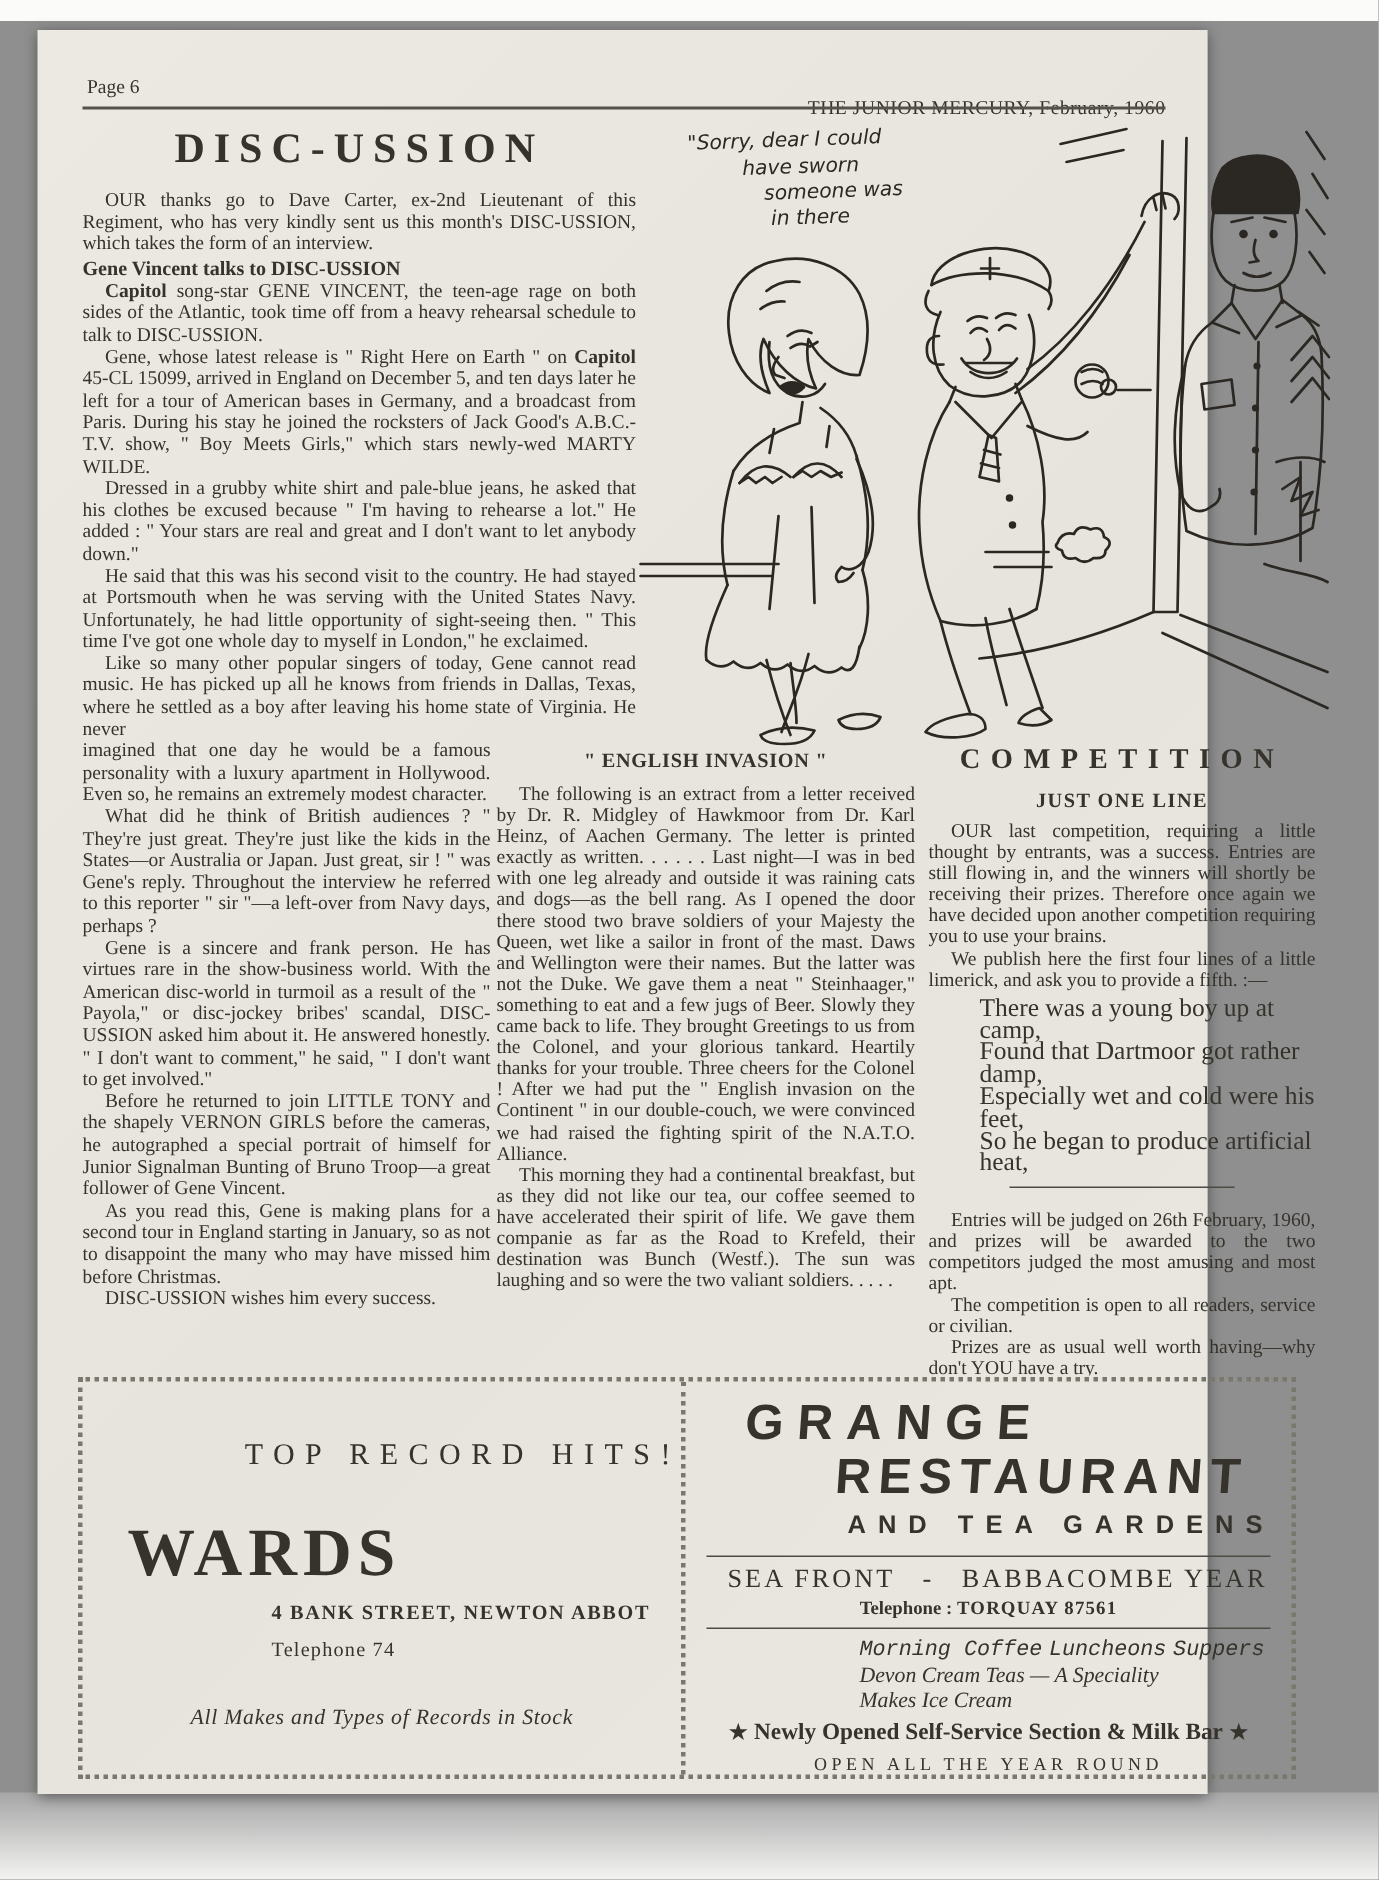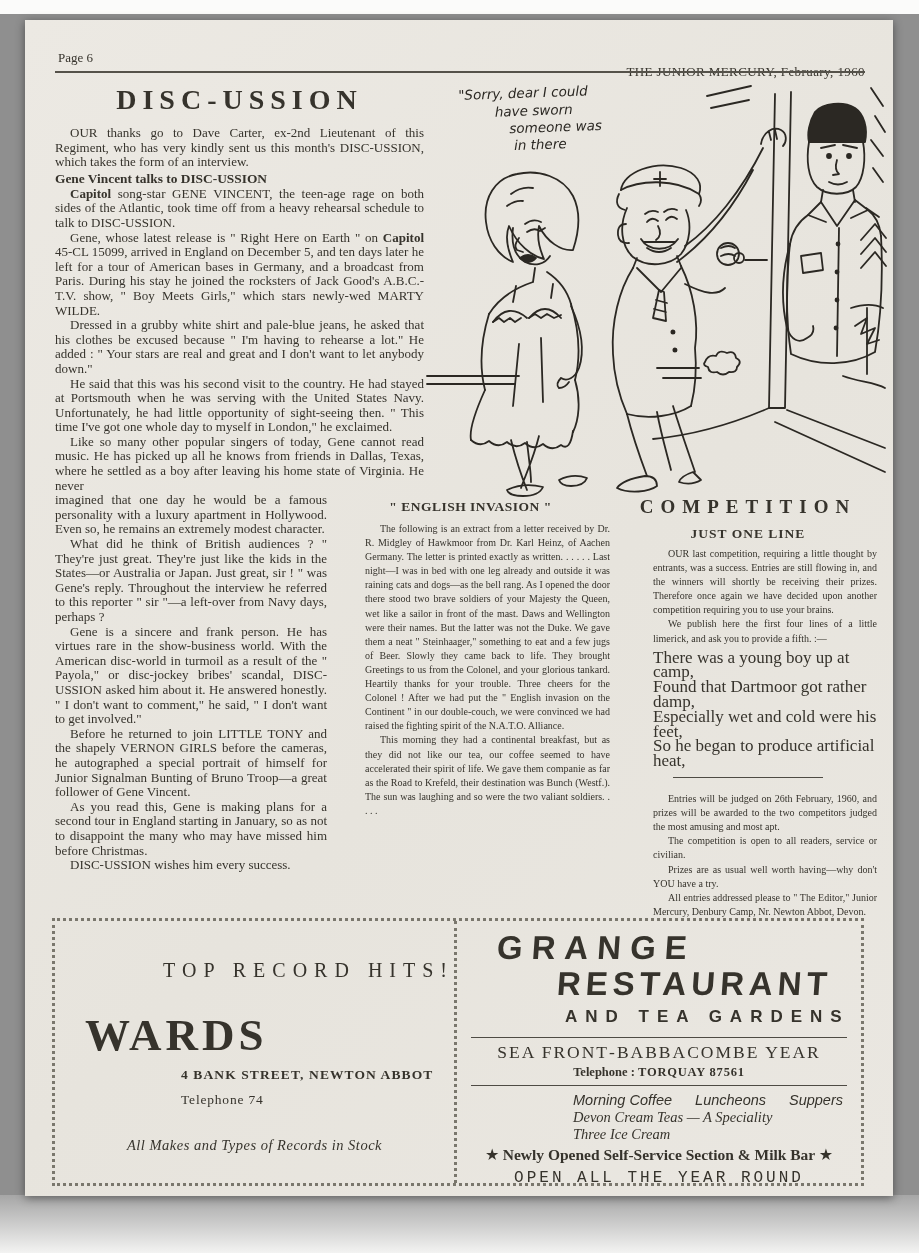--- a/index.html
+++ b/index.html
@@ -1,40 +1,40 @@
 <!DOCTYPE html>
 <html><head>
 <meta charset="utf-8">
 <style>
   html,body{margin:0;padding:0;}
   .stage{position:relative;width:919px;height:1253px;background:#8f8f8f;overflow:hidden;
          font-family:"Liberation Serif","DejaVu Serif",serif;color:#36332c;}
   .strip-top{position:absolute;left:0;top:0;width:100%;height:14px;background:#fbfbfa;}
   .strip-bottom{position:absolute;left:0;bottom:0;width:100%;height:58px;
                 background:linear-gradient(180deg,#a6a6a6,#f3f3f2);}
-  .paper{position:absolute;left:25px;top:20px;width:868px;height:1176px;
+  .paper{position:absolute;left:25px;top:20px;width:764px;height:1176px;
          background:linear-gradient(135deg,#ece9e3 0%,#e7e4dd 55%,#eae7e1 100%);
-         box-shadow:0 2px 9px rgba(0,0,0,.45);}
+         box-shadow:0 2px 9px rgba(0,0,0,.45);padding-left:16px;}
   .hdr-left{position:absolute;left:33px;top:30px;font-size:13px;}
   .hdr-right{position:absolute;right:28px;top:44px;font-size:13px;letter-spacing:.4px;}
   .hdr-rule{position:absolute;left:30px;right:28px;top:51px;border-top:2px solid #55524a;}
 
   p{margin:0;text-align:justify;font-size:13px;line-height:14.6px;}
   .ind{text-indent:15px;}
 
   .col1{position:absolute;left:30px;top:62px;width:369px;height:834px;overflow:hidden;}
   .col1 h1{margin:2px 0 10px;text-align:center;font-size:28px;font-weight:600;letter-spacing:6px;}
   .col1 h2{margin:1px 0;font-size:13.4px;line-height:15px;font-weight:700;}
   .narrow{width:272px;}
 
   .cartoon{position:absolute;left:398px;top:56px;width:464px;height:426px;margin:0;}
 
   .col2{position:absolute;left:306px;top:479px;width:279px;height:418px;overflow:hidden;}
   .col2 h3{margin:0 0 7px;text-align:center;font-size:13.5px;font-weight:700;letter-spacing:.5px;}
-  .col2 p,.col3 p{font-size:10px;line-height:14.1px;margin-left:34px;}
+  .col2 p,.col3 p{font-size:13px;line-height:14.1px;}
 
   .col3{position:absolute;left:594px;top:476px;width:258px;height:421px;overflow:hidden;}
   .comp-title{margin:0;text-align:center;font-size:19px;font-weight:600;letter-spacing:7px;}
   .col3 h4{margin:8px 0 5px;text-align:center;font-size:13.5px;font-weight:700;letter-spacing:1px;}
   .limerick{margin:5px 0 6px 34px;font-size:17px;line-height:14.8px;}
   .limerick .right{text-align:left;padding-right:26px;}
   .lim-rule{width:150px;margin:8px auto 14px;border-top:1.5px solid #4e4b44;}
 
   .adbox{position:absolute;left:27px;top:898px;width:812px;height:268px;
          border:3px dotted #7a776d;display:flex;box-sizing:border-box;}
@@ -44,34 +44,34 @@
   .w-addr{position:absolute;left:126px;top:146px;font-size:13.5px;font-weight:700;letter-spacing:1.1px;}
   .w-phone{position:absolute;left:126px;top:171px;font-size:13.5px;font-weight:400;letter-spacing:.8px;}
   .w-tag{position:absolute;left:0;right:0;top:216px;text-align:center;font-style:italic;font-size:14.5px;letter-spacing:.5px;}
 
   .ad-grange{position:relative;flex:1;font-family:"Liberation Sans","DejaVu Sans",sans-serif;}
   .g-l1{position:absolute;left:40px;top:8px;font-size:33px;font-weight:800;letter-spacing:9px;transform:skewX(-4deg);}
   .g-l2{position:absolute;left:100px;top:44px;font-size:33px;font-weight:800;letter-spacing:5px;transform:skewX(-4deg);}
   .g-l3{position:absolute;left:108px;top:86px;font-size:17px;font-weight:700;letter-spacing:8px;}
   .g-rule{position:absolute;left:14px;right:14px;border-top:1.5px solid #4e4b44;}
   .r1{top:116px;} .r2{top:164px;}
-  .g-loc{position:absolute;left:16px;right:16px;top:121px;display:flex;justify-content:center;
+  .g-loc{position:absolute;left:28px;right:16px;top:121px;display:flex;justify-content:space-between;
          font-family:"Liberation Serif",serif;font-size:17.5px;letter-spacing:2px;}
   .g-phone{position:absolute;left:0;right:0;top:144px;text-align:center;
            font-family:"Liberation Serif",serif;font-size:12.5px;font-weight:600;}
   .g-phone b{letter-spacing:.8px;}
   .g-menu1{position:absolute;left:116px;right:18px;top:171px;display:flex;justify-content:space-between;
-           font-family:Liberation Sans, sans-serif;font-style:italic;font-size:14.5px;text-align:right;}
+           font-family:Liberation Mono, monospace;font-style:italic;font-size:14.5px;text-align:right;}
   .g-menu2{position:absolute;left:116px;top:188px;font-family:"Liberation Serif",serif;font-style:italic;font-size:14.5px;}
   .g-menu3{position:absolute;left:116px;top:205px;font-family:"Liberation Serif",serif;font-style:italic;font-size:14.5px;}
   .g-banner{position:absolute;left:28px;right:28px;top:224px;display:flex;justify-content:space-between;
             align-items:center;font-family:"Liberation Serif",serif;font-size:15.5px;}
   .star{font-size:16px;font-family:"DejaVu Sans",sans-serif;}
   .g-footer{position:absolute;left:0;right:0;top:248px;text-align:center;
-            font-family:Liberation Mono, monospace;font-size:16px;letter-spacing:3px;}
+            font-family:Liberation Serif, serif;font-size:12px;letter-spacing:3px;}
 </style>
 </head>
 <body>
 
 <div class="stage">
   <div class="strip-top"></div>
   <div class="strip-bottom"></div>
 
   <div class="paper">
 
@@ -242,21 +242,21 @@
           <span>Telephone :</span>
           <b>TORQUAY 87561</b>
         </div>
         <div class="g-rule r2"></div>
         <div class="g-menu1">
           <span>Morning Coffee</span>
           <span>Luncheons</span>
           <span>Suppers</span>
         </div>
         <div class="g-menu2">Devon Cream Teas — A Speciality</div>
-        <div class="g-menu3">Three Ice Cream</div>
+        <div class="g-menu3">Makes Ice Cream</div>
         <div class="g-banner">
           <span class="star">★</span>
           <b>Newly Opened Self-Service Section &amp; Milk Bar</b>
           <span class="star">★</span>
         </div>
         <div class="g-footer">OPEN ALL THE YEAR ROUND</div>
       </div>
     </div>
 
   </div>

